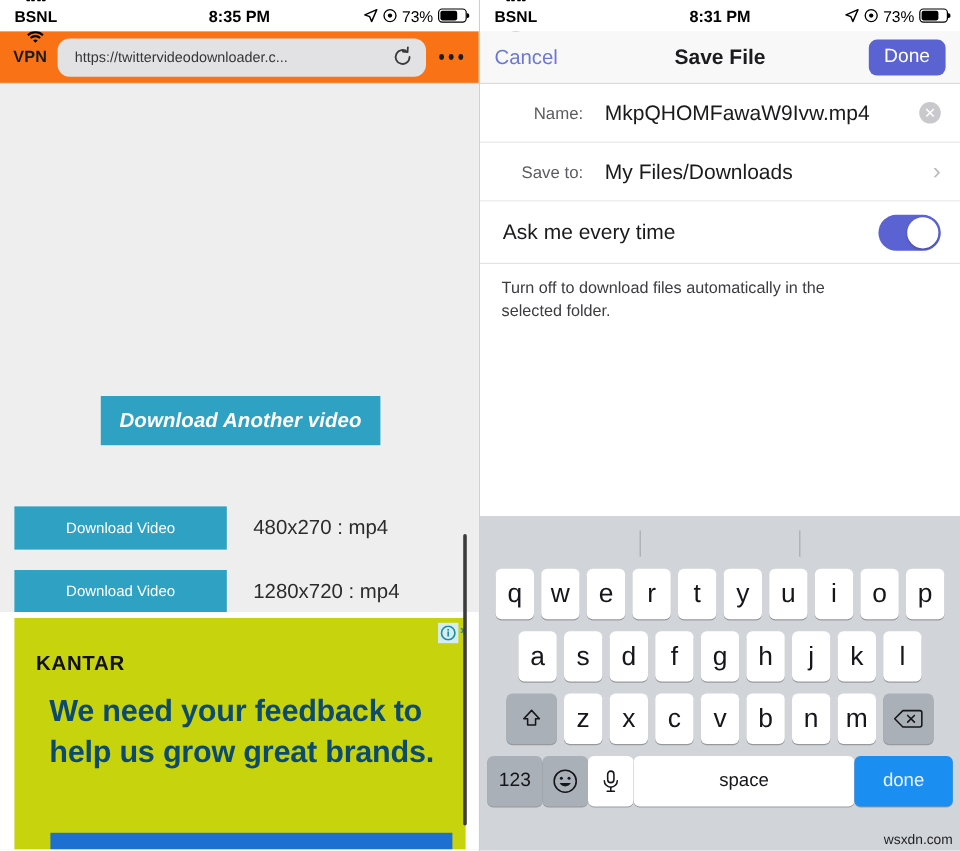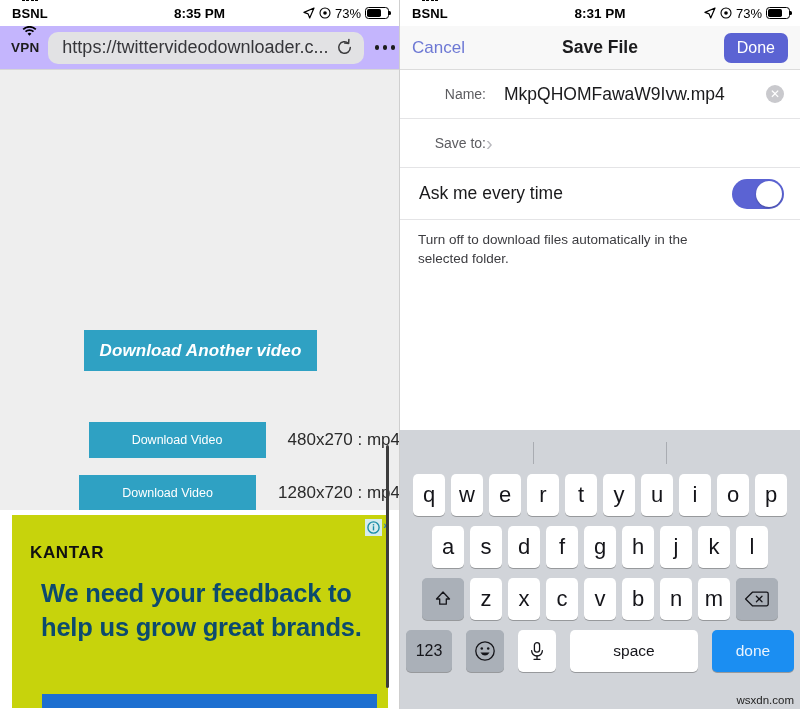--- a/index.html
+++ b/index.html
@@ -83,21 +83,21 @@
     background:#000;
     border-radius: 0 1.5px 1.5px 0;
   }
   .battery b { display:block; height:100%; background:#000; border-radius:1.7px; }
 
   
   .browser-bar {
     height: 44px;
     display: flex;
     align-items: center;
-    background: #c4b5fd;
+    background: #f97316;
     border-bottom: 1px solid #d6d6d6;
     padding: 0 11px;
     box-sizing: border-box;
     gap: 9px;
     justify-content: space-between;
   }
   .vpn-label {
     font-size: 13.5px;
     font-weight: bold;
     color: #1c1c1c;
@@ -109,21 +109,21 @@
     background: #e2e2e4;
     border-radius: 10px;
     display: flex;
     align-items: center;
     padding: 0 10px 0 14px;
     box-sizing: border-box;
     gap: 6px;
   }
   .url-text {
     flex: 1;
-    font-size: 18px;
+    font-size: 12px;
     color: #36363a;
     white-space: nowrap;
     overflow: hidden;
   }
   .reload-icon { flex: 0 0 auto; width: 19px; height: 19px; display:block; }
   .more-dots {
     display: flex; gap: 3.5px; align-items: center; padding: 0 2px;
   }
   .more-dots i { width: 4.5px; height: 4.5px; border-radius: 50%; background: #1c1c1c; display: block; }
 
@@ -151,21 +151,20 @@
     letter-spacing: .1px;
     border: none;
     font-family: "Liberation Sans", sans-serif;
     cursor: pointer;
   }
   .dl-list { position: absolute; left: 0; top: 343px; width: 400px; }
   .dl-row {
     display: flex;
     align-items: center;
     height: 53px;
-    justify-content: flex-end;
   }
   .dl-btn {
     width: 177px;
     height: 36px;
     margin-left: 12px;
     background: #2fa1c3;
     color: #ffffff;
     font-size: 12.5px;
     display: flex;
     align-items: center;
@@ -430,21 +429,21 @@
     cursor: pointer;
     padding: 0;
   }
   .kb-row.row2 { padding-left: 18px; padding-right: 18px; }
   .kb-row.row3 { gap: 6px; }
   .key.wide {
     width: 42px;
     background: #aab0b8;
   }
   .kb-row.row4 {
-    gap: 14px;
+    gap: 0;
     margin-bottom: 0;
     padding: 0 6px;
   }
   .key.num { width: 46px; height: 42px; background: #aab0b8; font-size: 16px; }
   .key.emoji { width: 38px; height: 42px; background: #aab0b8; font-size: 19px; }
   .key.mic { width: 38px; height: 42px; background: #ffffff; font-size: 18px; }
   .key.space { flex: 1; height: 42px; background: #ffffff; font-size: 15.5px; }
   .key.done {
     width: 82px; height: 42px;
     background: #1b8ef2;
@@ -609,20 +608,21 @@
     </div>
 
     <div class="form-row">
       <span class="form-label">Name:</span>
       <span class="form-value" title="File name">MkpQHOMFawaW9Ivw.mp4</span>
       <button class="clear-btn">✕</button>
     </div>
 
     <div class="form-row">
       <span class="form-label">Save to:</span>
+      <span class="form-value">My Files/Downloads</span>
       <span class="chevron">›</span>
     </div>
 
     <div class="toggle-row">
       <span class="toggle-label">Ask me every time</span>
       <button class="switch">
           <b></b>
         </button>
     </div>
 

